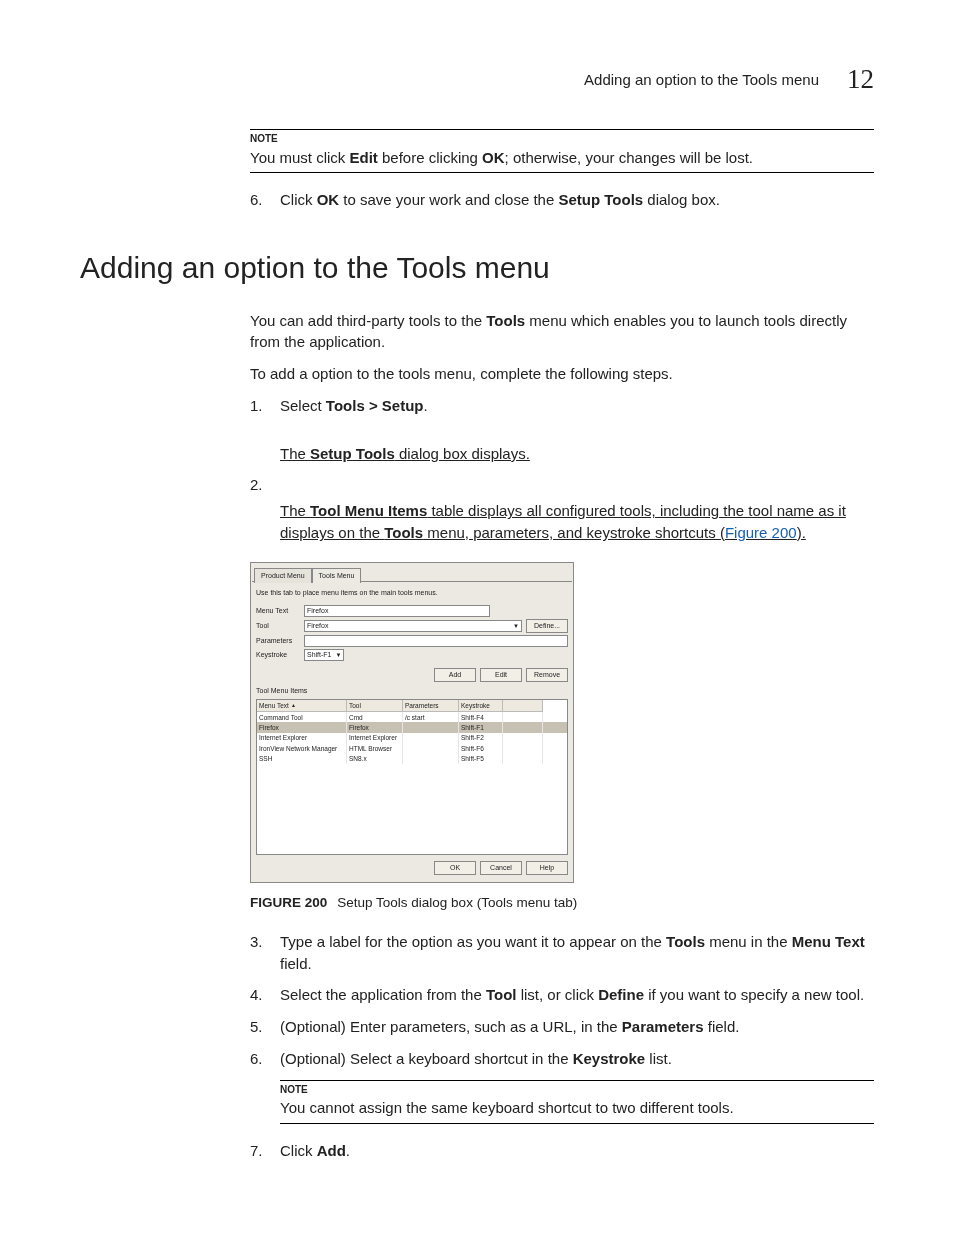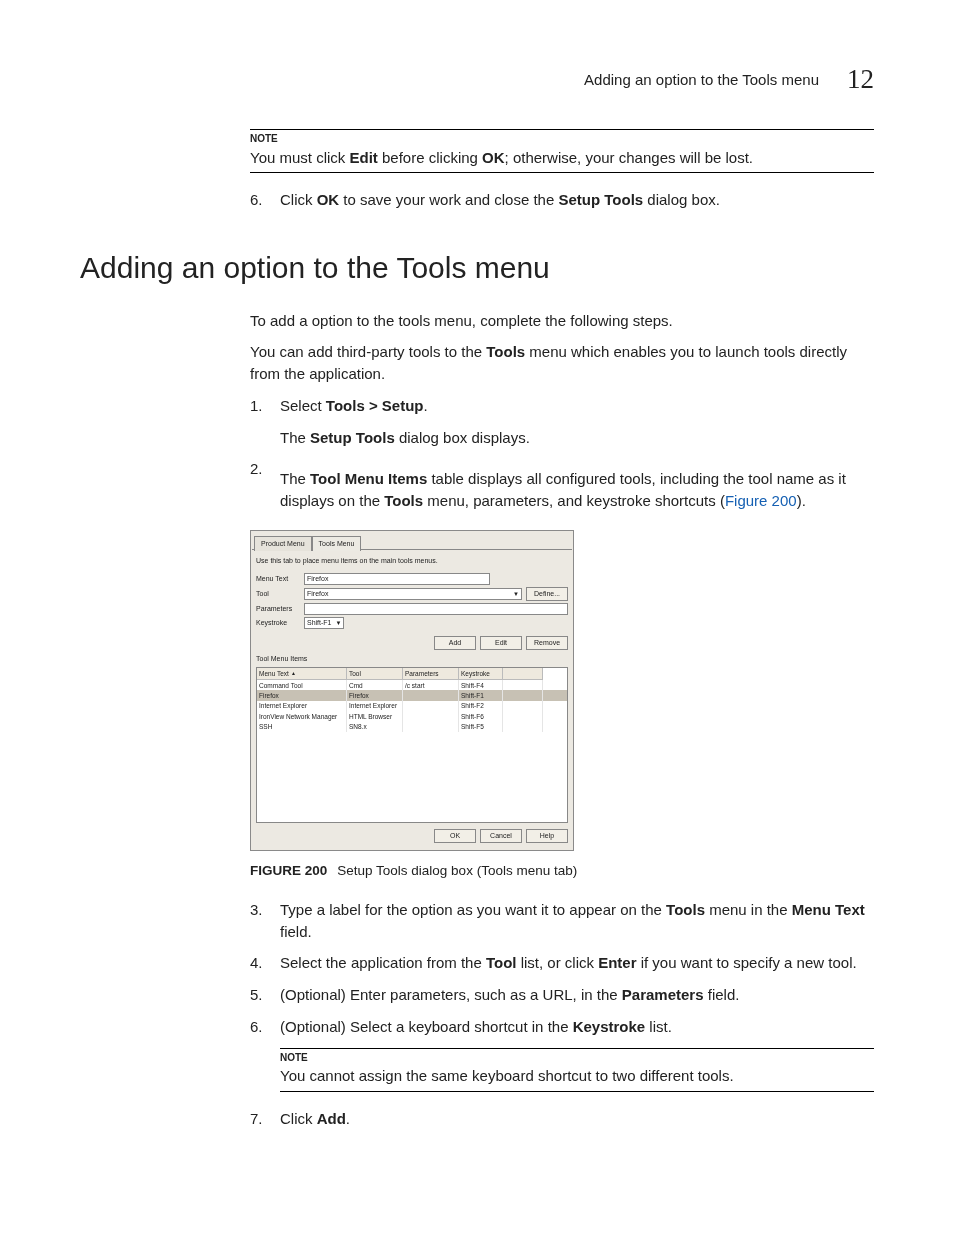--- a/index.html
+++ b/index.html
@@ -30,21 +30,21 @@
     margin: 8px 0 16px 0;
   }
   .note-label { font-weight: bold; font-size: 10px; }
   .ol-step {
     display: flex;
     gap: 10px;
     margin: 10px 0;
   }
   .ol-num { width: 20px; flex: none; }
   .ol-body { flex: 1; }
-  .ol-sub { margin-top: 10px; }
+  .ol-sub { margin-top: 26px; text-decoration: underline; }
   h1.section-heading {
     font-family: Arial, Helvetica, sans-serif;
     font-weight: 500;
     font-size: 30px;
     margin: 35px 0 20px 0;
   }
   b, .bold { font-weight: bold; }
   .link { color: #1560b3; }
   .para { margin: 10px 0; }
 
@@ -158,24 +158,24 @@
     <div class="ol-num">6.</div>
     <div class="ol-body">
       <span>Click </span><b>OK</b><span> to save your work and close the </span><b>Setup Tools</b><span> dialog box.</span>
     </div>
   </div>
 </div>
 
 <h1 class="section-heading">Adding an option to the Tools menu</h1>
 
 <div class="content-col">
-  <div class="para">To add a option to the tools menu, complete the following steps.</div>
   <div class="para">
     <span>You can add third-party tools to the </span><b>Tools</b><span> menu which enables you to launch tools directly from the application.</span>
   </div>
+  <div class="para">To add a option to the tools menu, complete the following steps.</div>
 
   <div class="ol-step">
     <div class="ol-num">1.</div>
     <div class="ol-body">
       <div><span>Select </span><b>Tools &gt; Setup</b><span>.</span></div>
       <div class="ol-sub"><span>The </span><b>Setup Tools</b><span> dialog box displays.</span></div>
     </div>
   </div>
 
   <div class="ol-step">
@@ -291,21 +291,21 @@
   <div class="ol-step">
     <div class="ol-num">3.</div>
     <div class="ol-body">
       <span>Type a label for the option as you want it to appear on the </span><b>Tools</b><span> menu in the </span><b>Menu Text</b><span> field.</span>
     </div>
   </div>
 
   <div class="ol-step">
     <div class="ol-num">4.</div>
     <div class="ol-body">
-      <div><span>Select the application from the </span><b>Tool</b><span> list, or click </span><b>Enter</b><span> if you want to specify a new tool.</span></div>
+      <div><span>Select the application from the </span><b>Tool</b><span> list, or click </span><b>Define</b><span> if you want to specify a new tool.</span></div>
     </div>
   </div>
 
   <div class="ol-step">
     <div class="ol-num">5.</div>
     <div class="ol-body"><span>(Optional) Enter parameters, such as a URL, in the </span><b>Parameters</b><span> field.</span></div>
   </div>
 
   <div class="ol-step">
     <div class="ol-num">6.</div>

